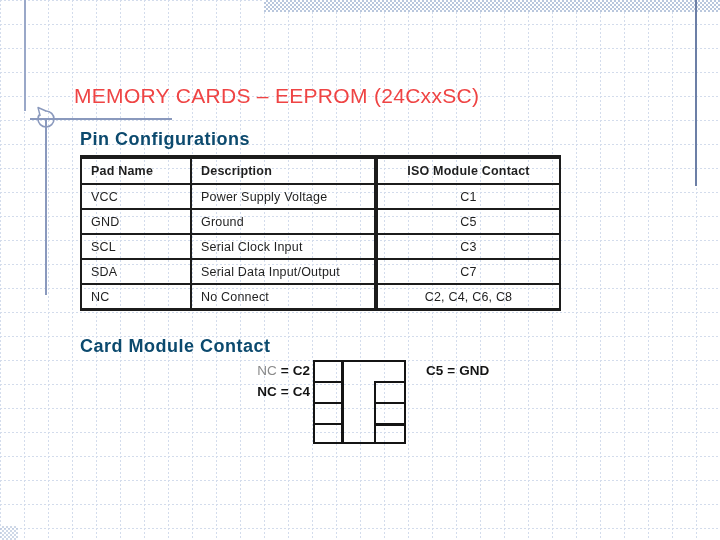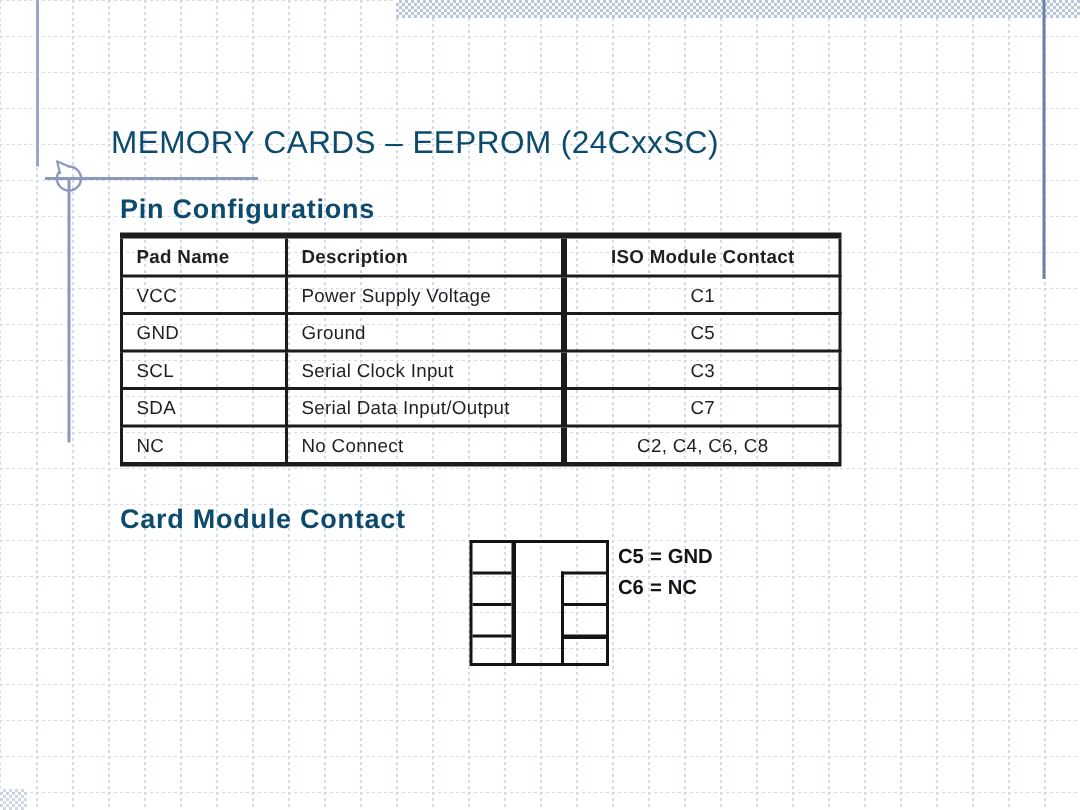--- a/index.html
+++ b/index.html
@@ -25,21 +25,21 @@
   .corner-patch{left:0;top:526px;width:18px;height:14px;opacity:.7;}
   .right-rule{left:695px;top:0;width:2px;height:186px;background:#6c7fa6;}
   .left-rule{left:24px;top:0;width:2px;height:111px;background:#9aa8c8;}
   .h-rule{left:30px;top:118px;width:142px;height:2px;background:#8a99bd;}
   .stem-rule{left:45px;top:119px;width:2px;height:176px;background:#8a99bd;}
   .compass{left:32px;top:104px;width:28px;height:28px;}
 
   
   .slide-title{
     left:74px;top:84px;width:560px;
-    font-size:21px;letter-spacing:.3px;color:#0c4a6e;
+    font-size:21px;letter-spacing:.3px;color:#ef4444;
   }
 
   
   .scan-heading{
     font-weight:bold;font-size:18px;letter-spacing:.5px;color:#0c4a6e;
   }
   .pin-heading{left:80px;top:129px;}
   .card-heading{left:80px;top:336px;}
 
   table.pin-table{
@@ -56,21 +56,21 @@
   .pin-table th:nth-child(3),.pin-table td:nth-child(3){
     border-left-width:4px;text-align:center;padding-left:0;margin-top:16px;
   }
   .pin-table{border-top:4px solid #1c1c1c;padding-left:46px;}
   .pin-table tr:first-child th{border-top:4px solid #1c1c1c;}
   .pin-table tr:last-child td{border-bottom:3px solid #1c1c1c;}
 
   
   .pad-labels{font-size:13.5px;line-height:21px;color:#141414;font-weight:bold;}
   .left-labels{left:180px;top:360px;width:130px;text-align:right;}
-  .right-labels{left:412px;top:360px;width:120px;text-align:left;}
+  .right-labels{left:426px;top:360px;width:120px;text-align:left;}
   .pad-labels .eq{margin:0 4px;}
   .pad-labels .dim{color:#8a8a8a;font-weight:normal;}
 
   .pad-box{
     left:313px;top:360px;width:93px;height:84px;
     border:2px solid #141414;box-sizing:border-box;background:transparent;
   }
   .pad-box .ln{position:absolute;background:#141414;}
   .divider{left:26px;top:0;width:3px;height:80px;}
   .lsep1{left:0;top:19px;width:26px;height:2px;}
@@ -135,29 +135,30 @@
     <td>NC</td>
     <td>No Connect</td>
     <td>C2, C4, C6, C8</td>
   </tr>
 </tbody>
   </table>
 
 <div class="abs scan-heading card-heading">Card Module Contact</div>
 
 <div class="abs pad-labels left-labels">
+  <div><span class="dim">NC</span><span class="eq">=</span><span>C2</span></div>
+  <div><span>NC</span><span class="eq">=</span><span>C4</span></div>
 </div>
 
 <div class="abs pad-box">
   <div class="ln divider"></div>
   <div class="ln lsep1"></div>
   <div class="ln lsep2"></div>
   <div class="ln lsep3"></div>
   <div class="ln redge"></div>
   <div class="ln rsep1"></div>
   <div class="ln rsep2"></div>
   <div class="ln rsep3"></div>
 </div>
 
 <div class="abs pad-labels right-labels">
   <div><span>C5</span><span class="eq">=</span><span>GND</span></div>
-  <div><span>C6</span><span class="eq">=</span><span>NC</span></div>
 </div>
 
 </body></html>

